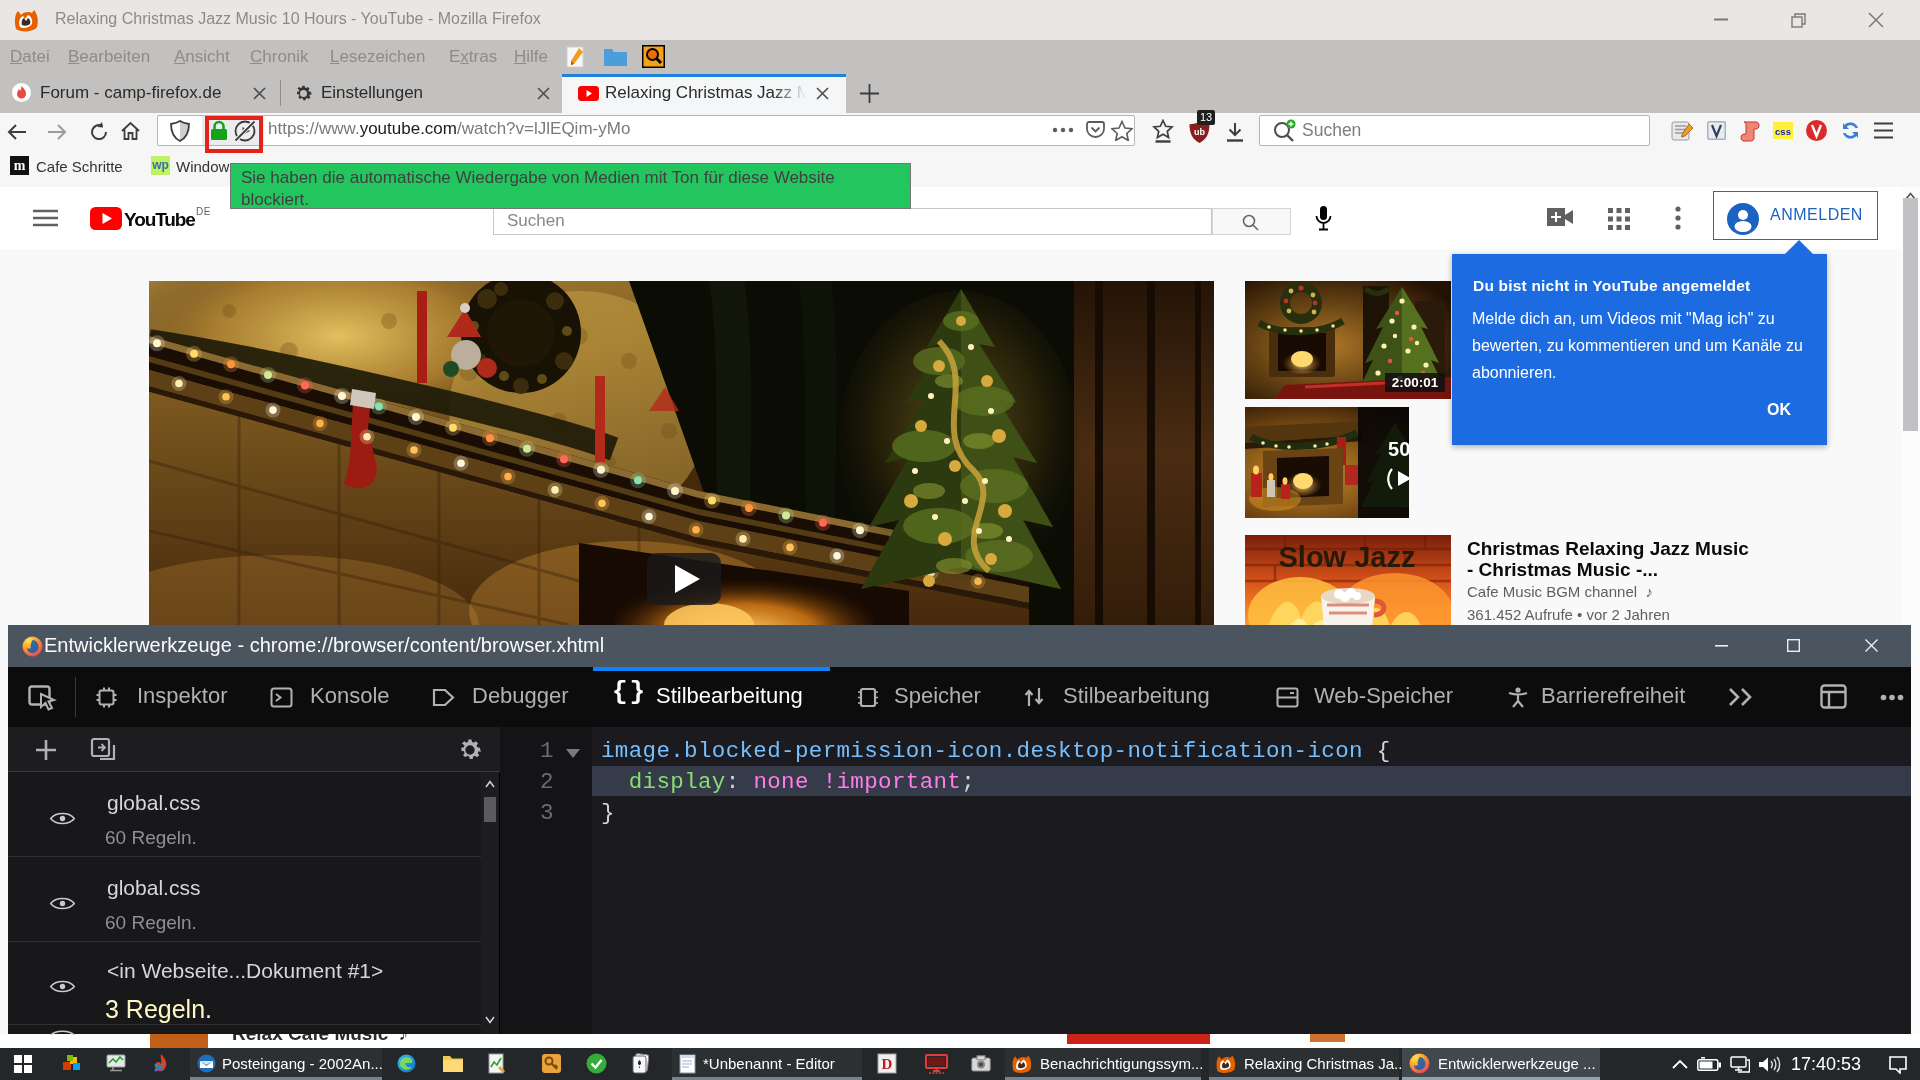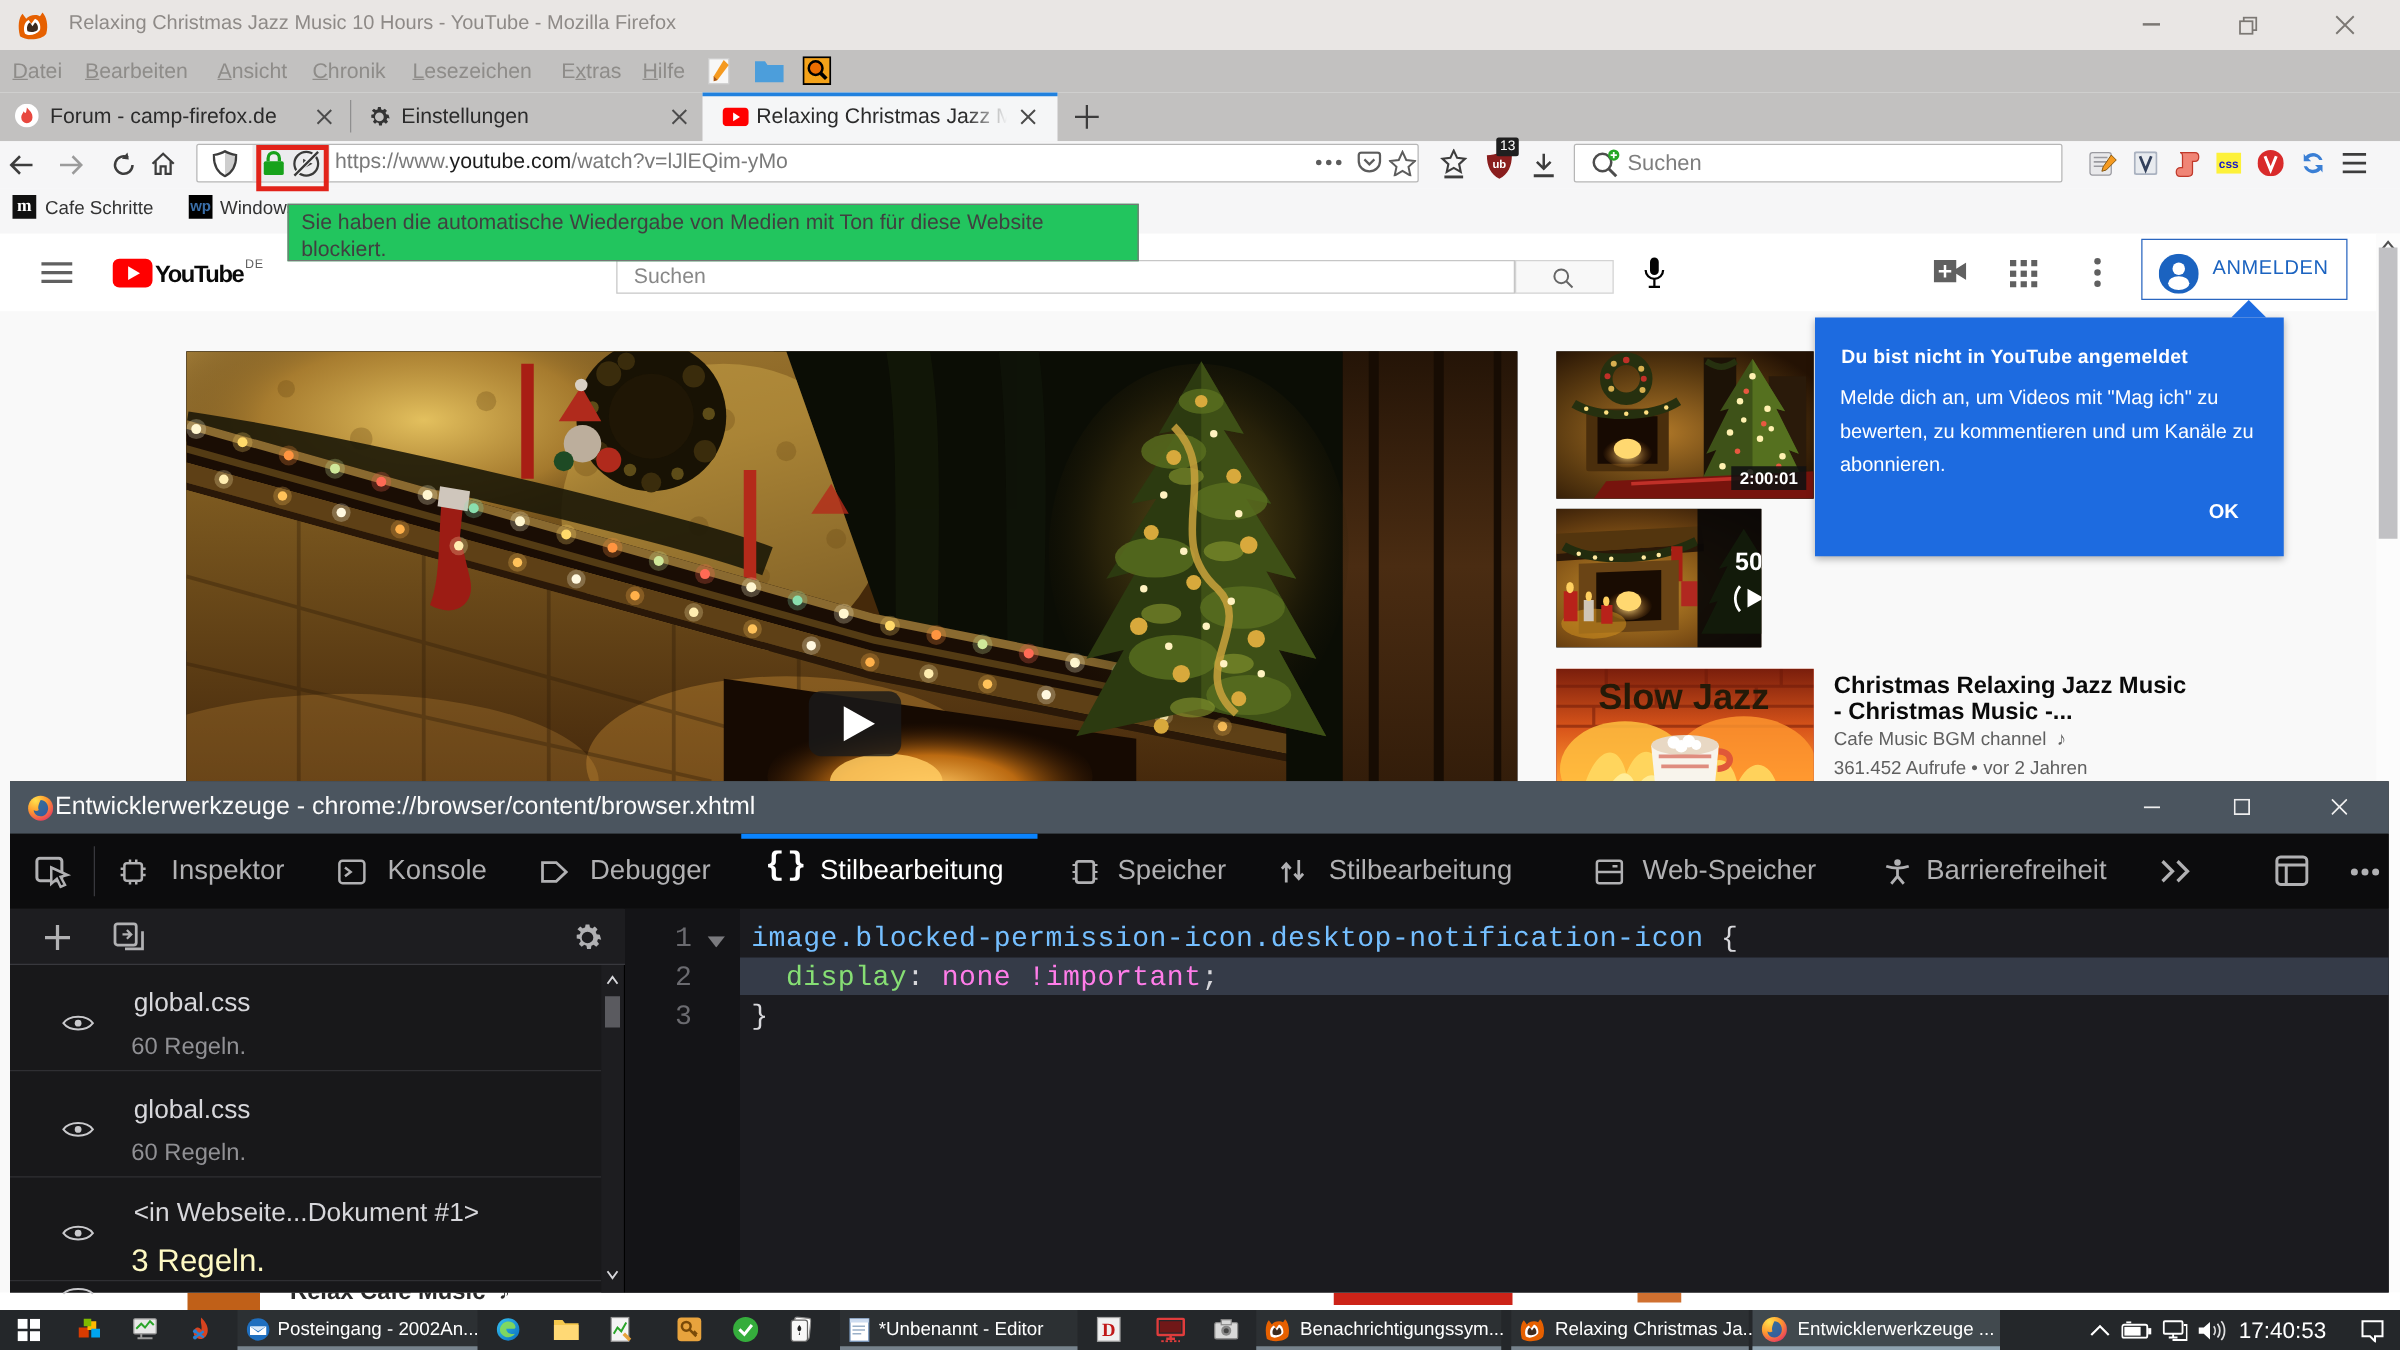--- a/index.html
+++ b/index.html
@@ -181,21 +181,21 @@
       <path d="M3 13 A8 8 0 0 0 16.5 16 L18 18 V12 H12 L14.3 14.2 A5.5 5.5 0 0 1 5.5 13Z" fill="#3a7fd5"></path>
     </svg>
   <svg class="abs" style="left:1874px;top:9px" width="19" height="17" viewBox="0 0 19 17">
       <path d="M0 1.5 H19 M0 8.5 H19 M0 15.5 H19" stroke="#3d3d3d" stroke-width="2.2"></path>
     </svg>
 </div>
 
 <div class="abs" id="bookmarks" style="left:0;top:151px;width:1920px;height:36px;background:#f6f6f7;font-size:15px;color:#333;">
   <div class="abs" style="left:10px;top:5px;width:19px;height:19px;background:#111;color:#fff;font-weight:bold;text-align:center;line-height:19px;font-size:14px;font-family:'Liberation Serif',serif;">m</div>
   <div class="abs" style="left:36px;top:7px;">Cafe Schritte</div>
-  <div class="abs" style="left:151px;top:5px;width:19px;height:19px;background:#000000;color:#3a6ea8;font-weight:bold;text-align:center;line-height:19px;font-size:12px;">wp</div>
+  <div class="abs" style="left:151px;top:5px;width:19px;height:19px;background:#bef264;color:#3a6ea8;font-weight:bold;text-align:center;line-height:19px;font-size:12px;">wp</div>
   <div class="abs" style="left:176px;top:7px;">Windows</div>
 </div>
 
 <div class="abs" style="left:205px;top:116px;width:58px;height:37px;border:4px solid #e2231a;z-index:40;"></div>
 
 <div class="abs" style="left:230px;top:163px;width:681px;height:46px;background:#22c55e;border:1px solid #767676;z-index:41;font-size:17px;color:#404040;padding-left:44px;">
   <div class="abs" style="left:10px;top:4px;">Sie haben die automatische Wiedergabe von Medien mit Ton für diese Website</div>
   <div class="abs" style="left:10px;top:26px;">blockiert.</div>
 </div>
 

